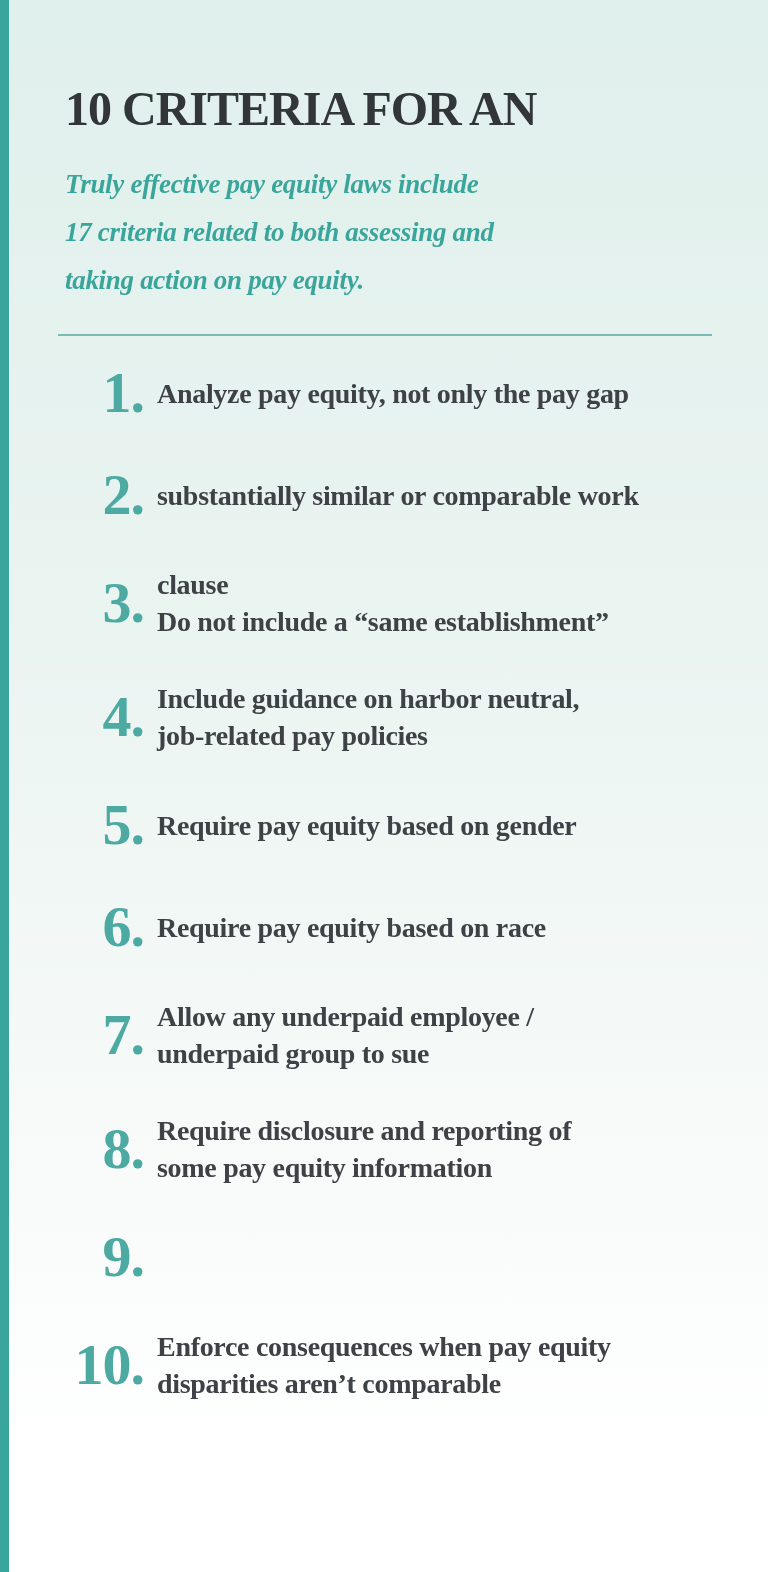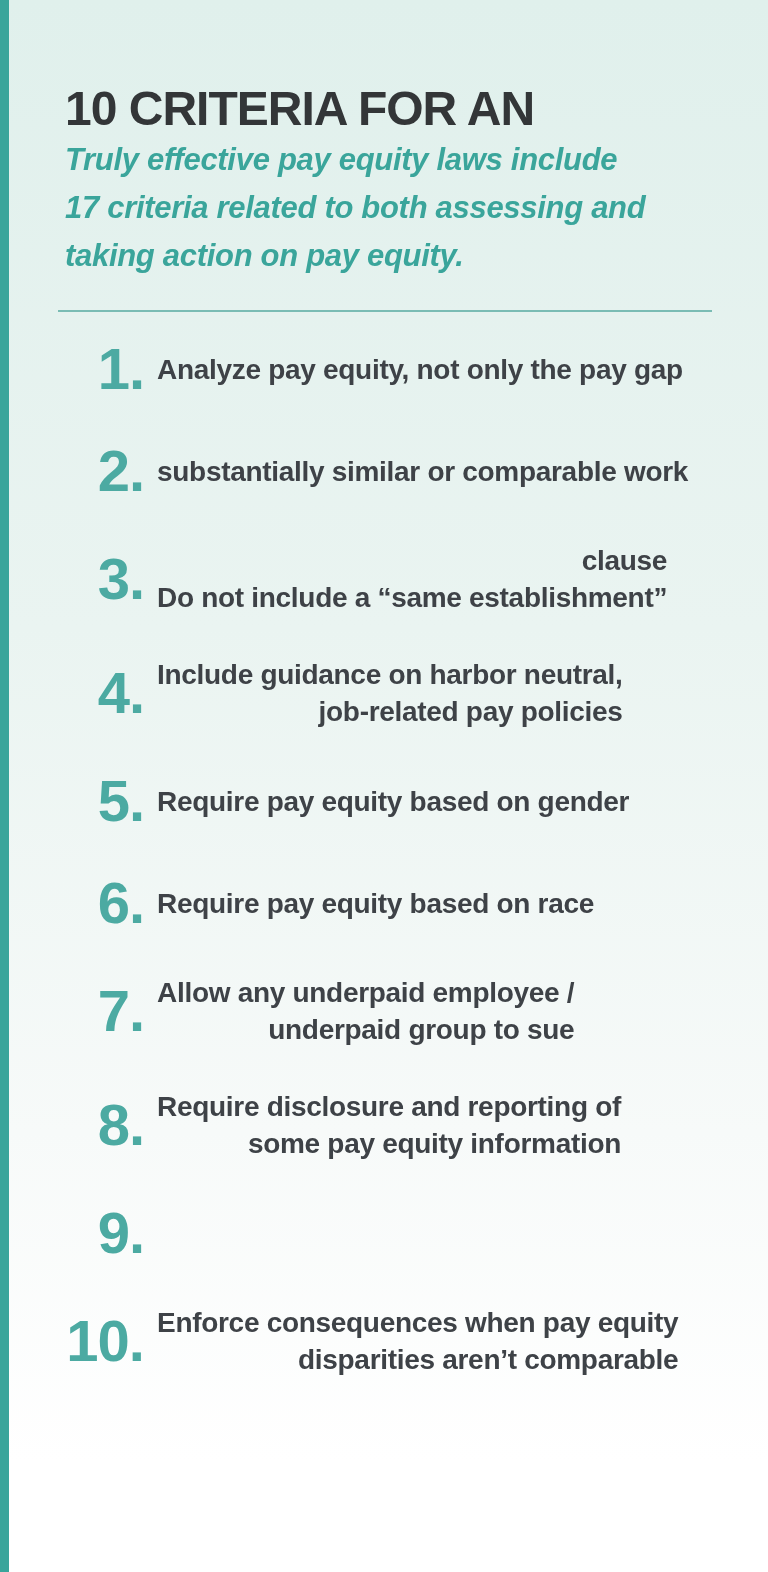--- a/index.html
+++ b/index.html
@@ -6,21 +6,21 @@
     --accent:#3aa59b;
     --number:#4caaa2;
     --title:#333638;
     --body:#3e4247;
     --divider:#7abcb4;
     --bg_top:#e0f0ec;
     --bg_mid:#eaf4f1;
     --bg_low:#f7faf9;
     --bg_bottom:#ffffff;
   }
-  *{margin:0;padding:0;box-sizing:border-box;}
+  *{margin:0;padding:0;box-sizing:border-box;font-family:Liberation Serif, serif;}
   html,body{width:768px;}
   body{font-family:"Liberation Sans","DejaVu Sans",sans-serif;}
   .page{
     position:relative;
     width:768px;height:1572px;
     overflow:hidden;
     background:linear-gradient(180deg,var(--bg_top) 0%,var(--bg_mid) 40%,var(--bg_low) 72%,var(--bg_bottom) 93%);
   }
   .stripe{
     position:absolute;left:0;top:0;bottom:0;width:9px;
@@ -34,22 +34,23 @@
     padding-left:7px;
     color:var(--title);
     font-size:48px;
     font-weight:800;
     line-height:54px;
     letter-spacing:-1px;
   }
   .title div{white-space:nowrap;}
   .subtitle{
     padding-left:7px;
+    margin-top:24px;
     color:var(--accent);
-    font-size:31px;
+    font-size:27px;
     font-weight:700;
     font-style:italic;
     line-height:48px;
     letter-spacing:-0.3px;
   }
   .subtitle div{white-space:nowrap;}
   .divider{
     margin-top:30px;
     height:2px;
     background:var(--divider);
@@ -75,21 +76,21 @@
     letter-spacing:-1px;
   }
   .criterion-text{
     margin-left:13px;
     color:var(--body);
     font-size:28px;
     font-weight:700;
     line-height:37px;
     letter-spacing:-0.3px;
   }
-  .criterion-text div{white-space:nowrap;text-align:right;}
+  .criterion-text div{white-space:nowrap;}
   .single .criterion-text{min-height:37px;}
 </style>
 </head>
 <body>
 
 <div class="page">
   <div class="stripe"></div>
   <div class="content">
 
     <h1 class="title">

